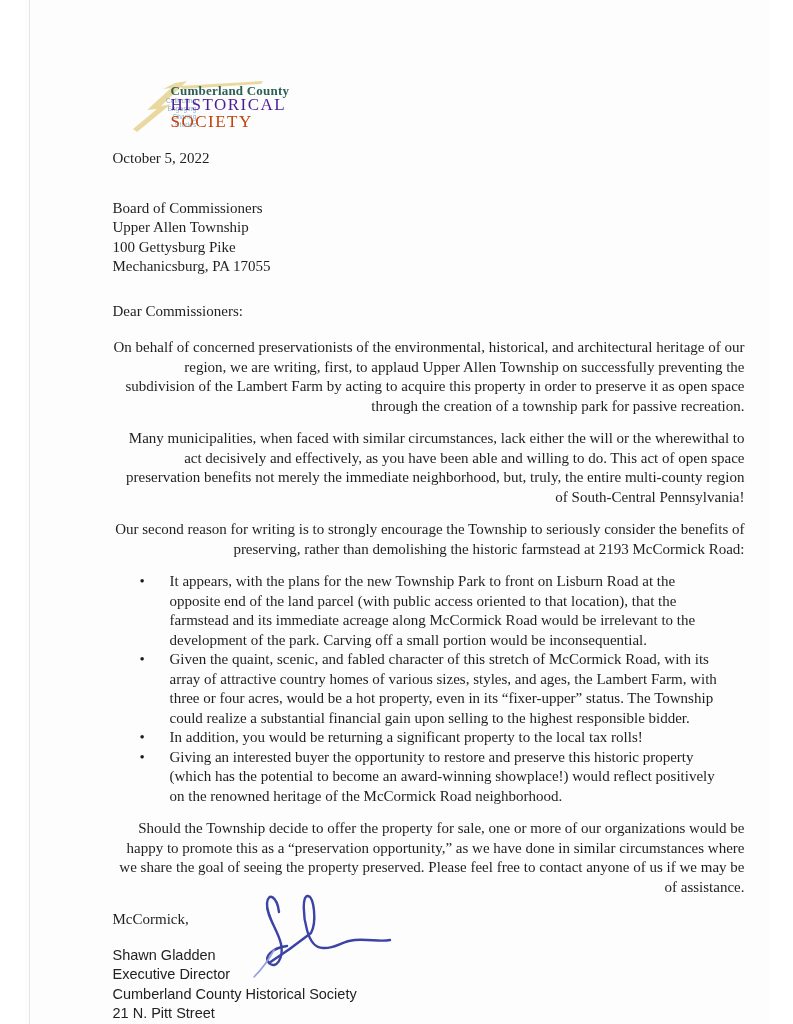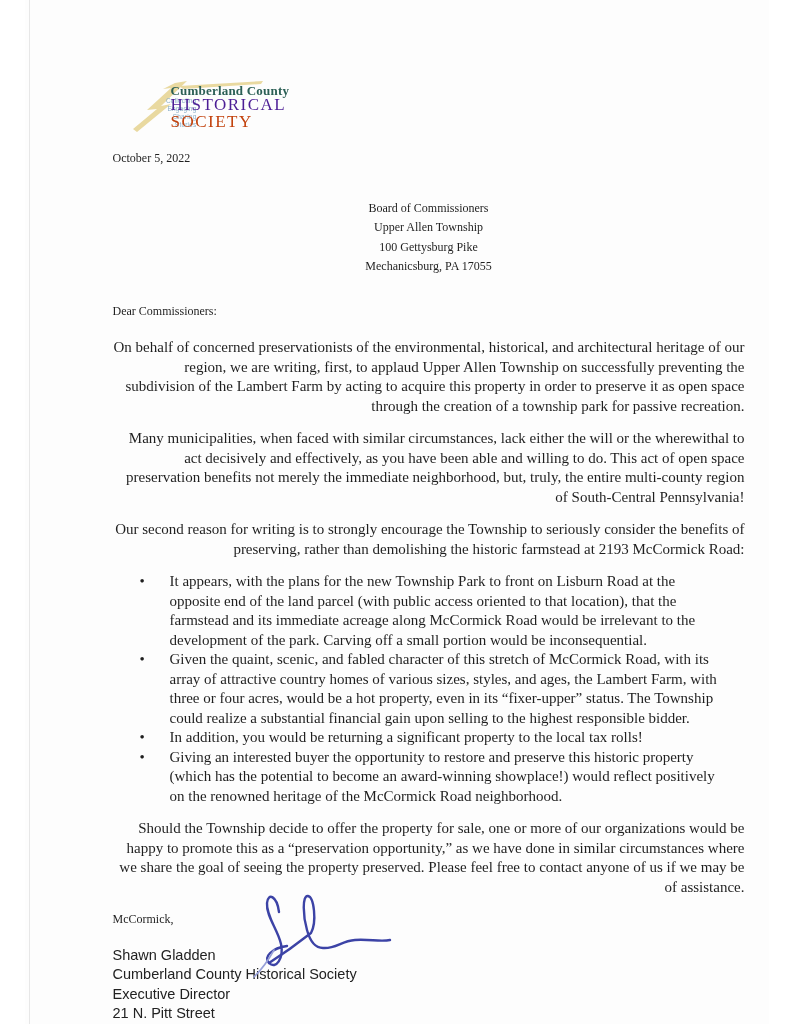--- a/index.html
+++ b/index.html
@@ -55,23 +55,23 @@
     letter-spacing: 0.2px;
   }
   .logo-big {
     font-size: 17px;
     line-height: 16.5px;
     letter-spacing: 1.5px;
     font-weight: normal;
   }
 
   
-  .line { font-size: 12px; line-height: 19.5px; }
+  .line { font-size: 15px; line-height: 19.5px; }
   .date-line { margin: 0 0 30px 0; }
-  .addr-block { margin: 0 0 25px 0; text-align: center; }
+  .addr-block { margin: 0 0 25px 0; }
   .salutation { margin: 0 0 17px 0; }
   p.para { margin: 0 0 13px 0; font-size: 15px; line-height: 19.5px; text-align: right; }
   ul.bullets { margin: 0 16px 13px 0; padding: 0 0 0 57px; list-style: none; }
   ul.bullets li {
     position: relative;
     font-size: 15px;
     line-height: 19.5px;
   }
   ul.bullets li::before {
     content: "\2022";
@@ -151,21 +151,21 @@
       <div class="line valediction">McCormick,</div>
 
       <svg class="signature-svg" viewBox="0 0 152 92" fill="none">
         <path stroke-width="2.4" stroke-linecap="round" stroke-linejoin="round" d="M38,24 C36,8 27,4 26,15 C25,28 37,42 40,56 C43,70 35,82 28,75 C22,69 31,60 46,58" style="stroke: rgb(60, 67, 166);"></path>
         <path stroke-width="2.4" stroke-linecap="round" stroke-linejoin="round" d="M28,75 C42,66 56,56 70,45 C76,34 73,9 67,8 C61,7 62,28 66,42 C69,53 74,60 82,60 C95,61 100,53 114,52 C128,51 140,54 149,52" style="stroke: rgb(60, 67, 166);"></path>
         <path stroke-width="1.6" stroke-linecap="round" d="M33,62 C27,73 20,82 13,89" style="stroke: rgb(151, 160, 216);"></path>
       </svg>
 
       <div class="signer-block">
         <div>Shawn Gladden</div>
+        <div>Executive Director</div>
         <div>Cumberland County Historical Society</div>
-        <div>Executive Director</div>
         <div>21 N. Pitt Street</div>
         <div>Carlisle, PA 17013</div>
       </div>
     </div>
 
   </div>
 </div>
 
 </body></html>

